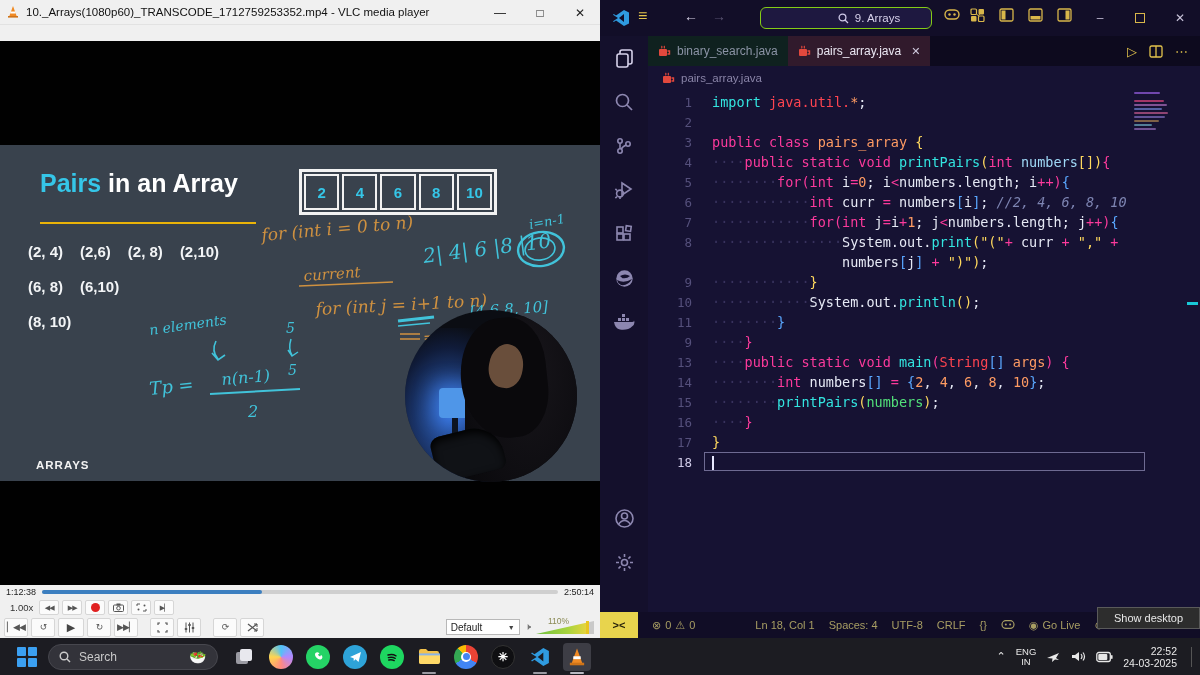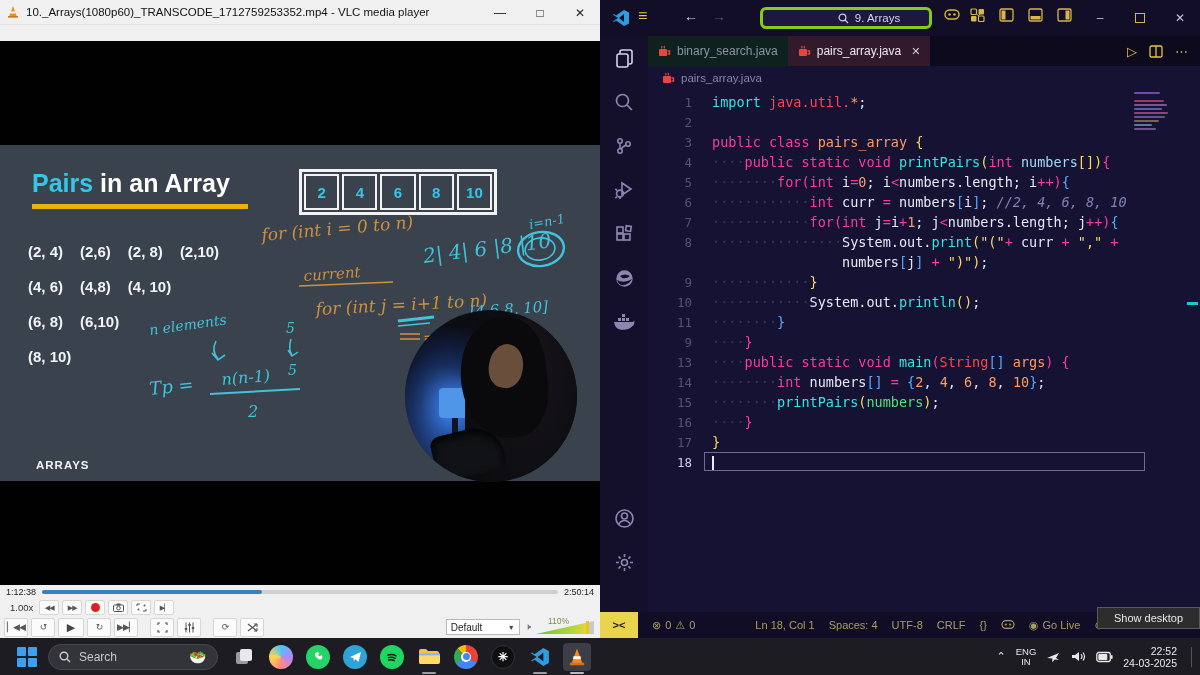--- a/index.html
+++ b/index.html
@@ -15,22 +15,22 @@
   .vlc-winbtns { position:absolute; right:0; top:0; height:25px; display:flex; }
   .vlc-winbtn { width:40px; height:25px; display:flex; align-items:center; justify-content:center;
                 font-size:12px; color:#222; }
   .vlc-menubar { position:absolute; left:0; top:25px; width:600px; height:16px; background:#fbfbfb;
                  display:flex; align-items:center; gap:14px; padding-left:8px; }
   .vlc-menu-item { font-size:11px; color:#222; }
 
   .vlc-video { position:absolute; left:0; top:41px; width:600px; height:544px; background:#010101; overflow:hidden; }
 
   .slide { position:absolute; left:0; top:104px; width:600px; height:336px; background:#39424d; }
-  .slide-title { position:absolute; left:32px; top:24px; font-size:25px; font-weight:bold;
-                 color:#fff; border-bottom:5px solid #eab308; padding:0 18px 6px 0; }
+  .slide-title { position:absolute; left:40px; top:24px; font-size:25px; font-weight:bold;
+                 color:#fff; border-bottom:2px solid #eab308; padding:0 18px 24px 0; }
   .slide-title .accent { color:#35c6e8; }
   .array-box { position:absolute; left:299px; top:24px; width:198px; height:46px;
                border:3px solid #f2f2f2; display:flex; padding:2px; gap:3px; }
   .array-cell { flex:1; border:2px solid #f2f2f2; display:flex; align-items:center; justify-content:center;
                 color:#35c6e8; font-weight:bold; font-size:15px; }
   .pairs { position:absolute; left:28px; top:98px; }
   .pairs-row { display:flex; gap:17px; margin-bottom:18px; }
   .pair { color:#f2f4f6; font-weight:bold; font-size:15px; }
   .slide-footer { position:absolute; left:28px; bottom:10px; color:#f2f2f2; font-weight:bold;
                   font-size:11.5px; letter-spacing:1px;margin-left:8px; }
@@ -81,21 +81,21 @@
   .vol-mark { position:absolute; left:86%; bottom:2px; width:3px; height:13px; background:#e8c51f; }
   .spk { font-size:10px; color:#777; }
 
   
   #vscode-window { position:absolute; left:600px; top:0; width:600px; height:638px; background:#161233; }
   .vsc-titlebar { position:absolute; left:0; top:0; width:600px; height:36px; background:#120e28; }
   .vsc-logo { position:absolute; left:12px; top:9px; }
   .vsc-burger { position:absolute; left:38px; top:7px; font-size:16px; color:#e3c44c; }
   .nav-arrow { position:absolute; top:8px; font-size:14px; }
   .vsc-search { position:absolute; left:160px; top:7px; width:172px; height:22px; background:#1e1840;
-                border:3px solid #84cc16; border-radius:6px; display:flex; align-items:center;
+                border:1px solid #84cc16; border-radius:6px; display:flex; align-items:center;
                 justify-content:center; gap:6px; color:#d6d0ea; font-size:11.5px;padding-left:46px; }
   .tb-icons { position:absolute; top:8px; display:flex; gap:14px; color:#d8b64a; font-size:13px; }
   .vsc-winbtns { position:absolute; right:0; top:0; height:36px; display:flex; }
   .vsc-winbtn { width:40px; height:36px; display:flex; align-items:center; justify-content:center; font-size:12px; }
 
   .activitybar { position:absolute; left:0; top:36px; width:48px; height:576px; background:#14102c; }
   .act-icon { width:48px; height:44px; display:flex; align-items:center; justify-content:center; }
   .act-bottom { position:absolute; bottom:28px; left:0; width:48px; }
 
   .tabsbar { position:absolute; left:48px; top:36px; width:552px; height:30px; background:#0d0a1e; display:flex; }
@@ -185,25 +185,20 @@
             <div class="array-cell">10</div>
           </div>
         <div class="pairs" id="pairs-grid">
             <div class="pairs-row">
               <span class="pair">(2, 4)</span>
               <span class="pair">(2,6)</span>
               <span class="pair">(2, 8)</span>
               <span class="pair">(2,10)</span>
             </div>
             <div class="pairs-row">
-              <span class="pair">(4, 6)</span>
-              <span class="pair">(4,8)</span>
-              <span class="pair">(4, 10)</span>
-            </div>
-            <div class="pairs-row">
               <span class="pair">(6, 8)</span>
               <span class="pair">(6,10)</span>
             </div>
             <div class="pairs-row">
               <span class="pair">(8, 10)</span>
             </div>
           </div>
 
         <svg class="hw" width="600" height="336" viewBox="0 0 600 336">
           <text class="hw-o" x="262" y="96" font-size="17" transform="rotate(-5 262 96)">for (int i = 0 to n)</text>

